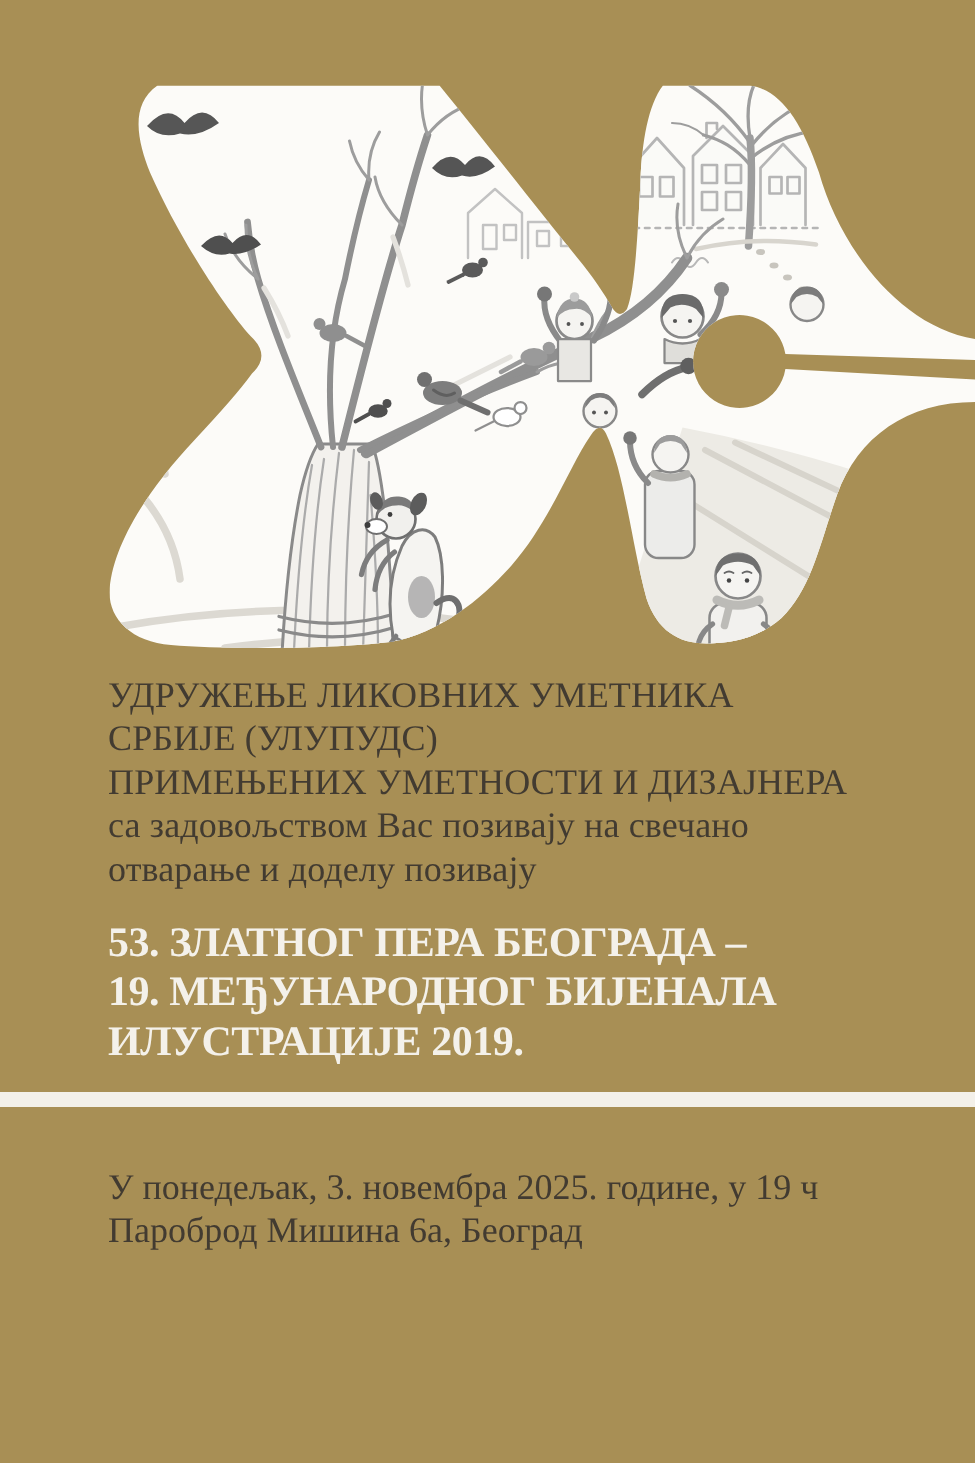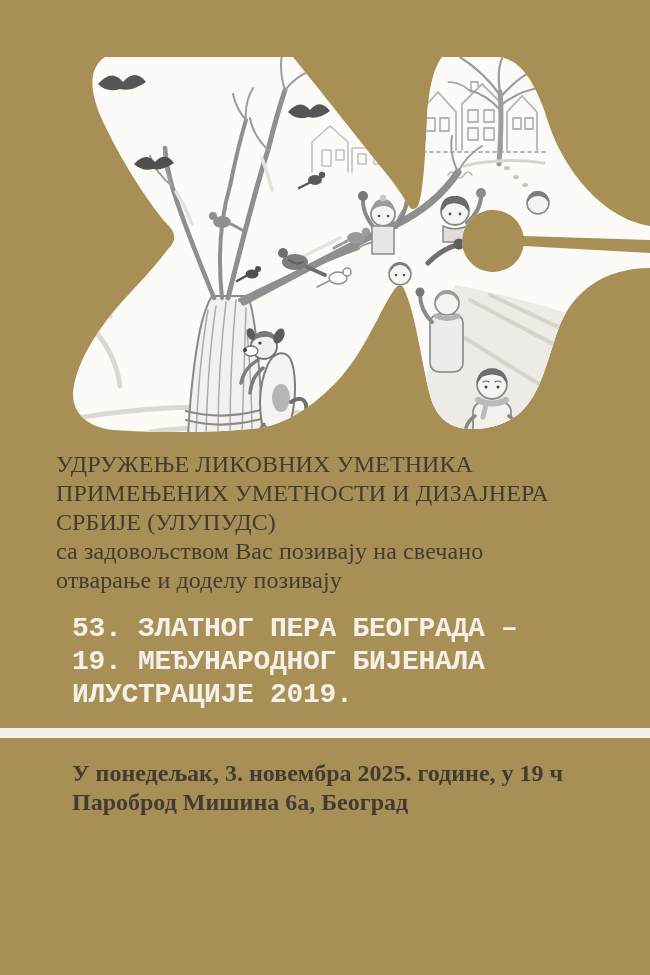--- a/index.html
+++ b/index.html
@@ -5,37 +5,37 @@
   html,body{margin:0;padding:0;}
   body{
     width:650px;height:975px;
     background:#a88f55;
     overflow:hidden;position:relative;
     font-family:"Liberation Serif","DejaVu Serif",serif;
   }
   .poster{position:absolute;inset:0;}
   .logo{position:absolute;top:0;left:0;}
   .intro{
-    position:absolute;left:56px;top:450px;
+    position:absolute;left:72px;top:450px;
     font-size:24px;line-height:29px;
     color:#423b31;letter-spacing:.1px;
   }
   .title{
     position:absolute;left:72px;top:612px;
-    font-family:Liberation Mono, monospace;
+    font-family:Liberation Serif, serif;
     font-weight:700;font-size:28px;line-height:33px;
     color:#f4f1ea;letter-spacing:-.3px;
   }
   .divider{
     position:absolute;left:0;top:728px;
     width:650px;height:10px;background:#f3f0e9;
   }
   .details{
-    position:absolute;left:72px;top:759px;
-    font-size:24px;line-height:29px;color:#423b31;font-weight:bold;
+    position:absolute;left:72px;top:778px;
+    font-size:24px;line-height:29px;color:#423b31;
   }
 </style>
 </head>
 <body>
 
 <div class="poster">
 
   <svg class="logo" width="650" height="460" viewBox="0 0 650 460">
     <defs>
       <clipPath id="nibClip">
@@ -229,22 +229,22 @@
         <g>
           <path d="M428,263 C438,253 448,247 458,245" stroke="#6f6f6f" stroke-width="5"></path>
           <circle cx="459" cy="244" r="5.5" fill="#5f5f5f"></circle>
         </g>
       </g>
     </g>
   </svg>
 
   <div class="intro">
     <div>УДРУЖЕЊЕ ЛИКОВНИХ УМЕТНИКА</div>
+    <div>СРБИЈЕ (УЛУПУДС)</div>
     <div>ПРИМЕЊЕНИХ УМЕТНОСТИ И ДИЗАЈНЕРА</div>
-    <div>СРБИЈЕ (УЛУПУДС)</div>
     <div>са задовољством Вас позивају на свечано</div>
     <div>отварање и доделу позивају</div>
   </div>
 
   <div class="title">
     <div>53. ЗЛАТНОГ ПЕРА БЕОГРАДА –</div>
     <div>19. МЕЂУНАРОДНОГ БИЈЕНАЛА</div>
     <div>ИЛУСТРАЦИЈЕ 2019.</div>
   </div>
 

